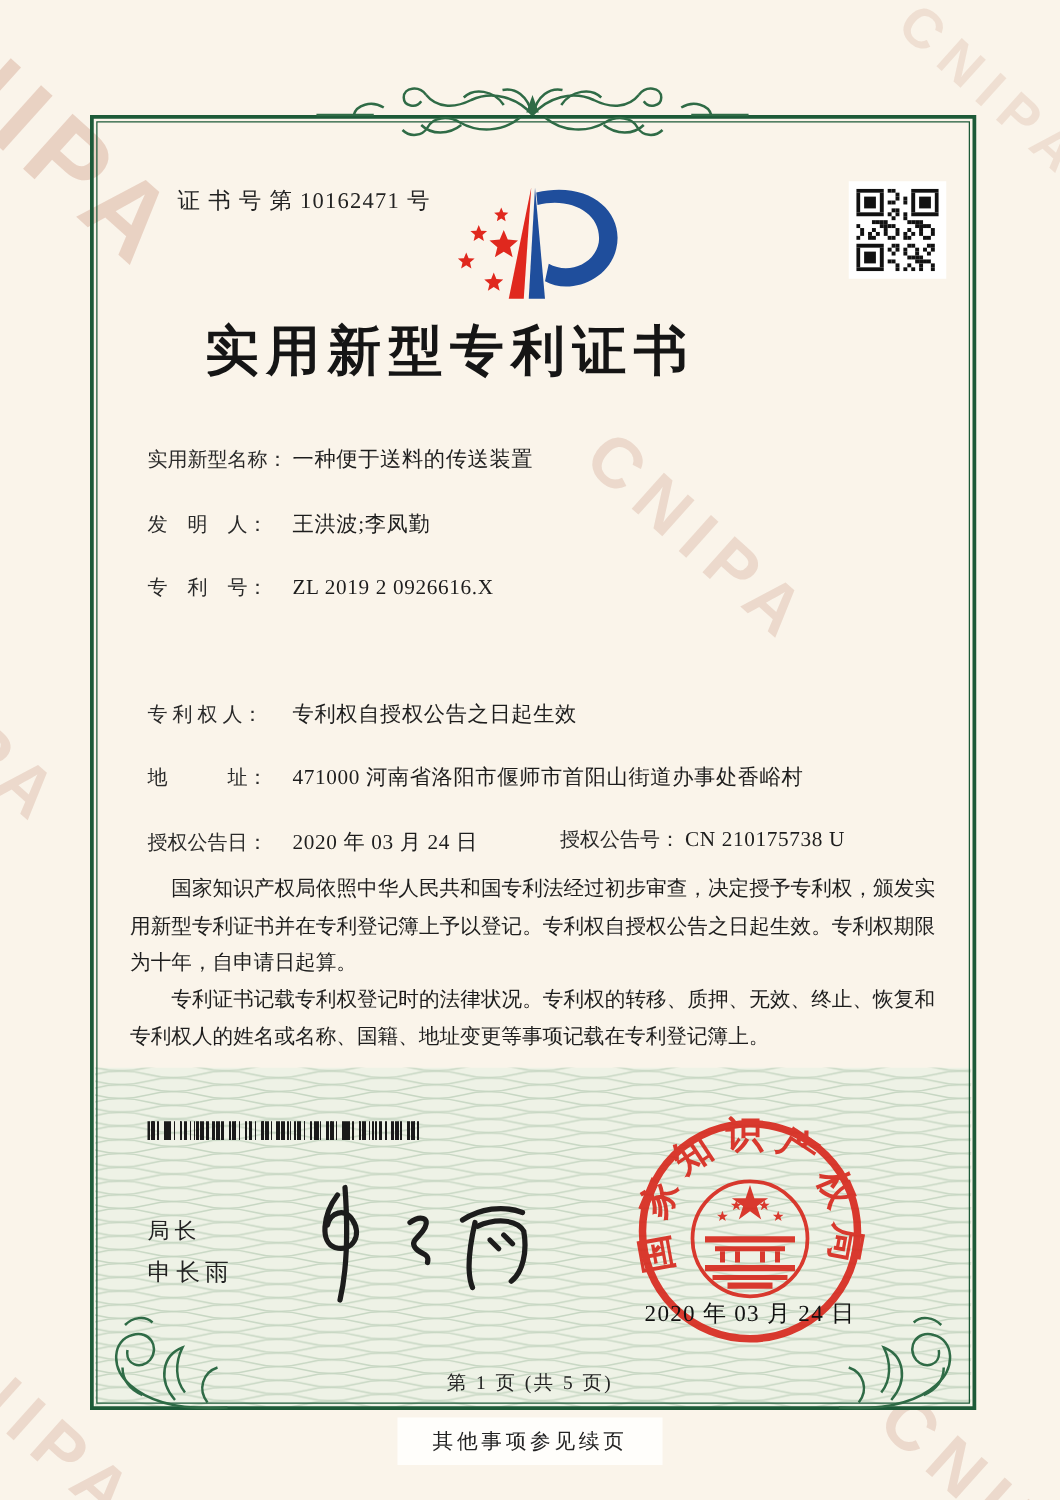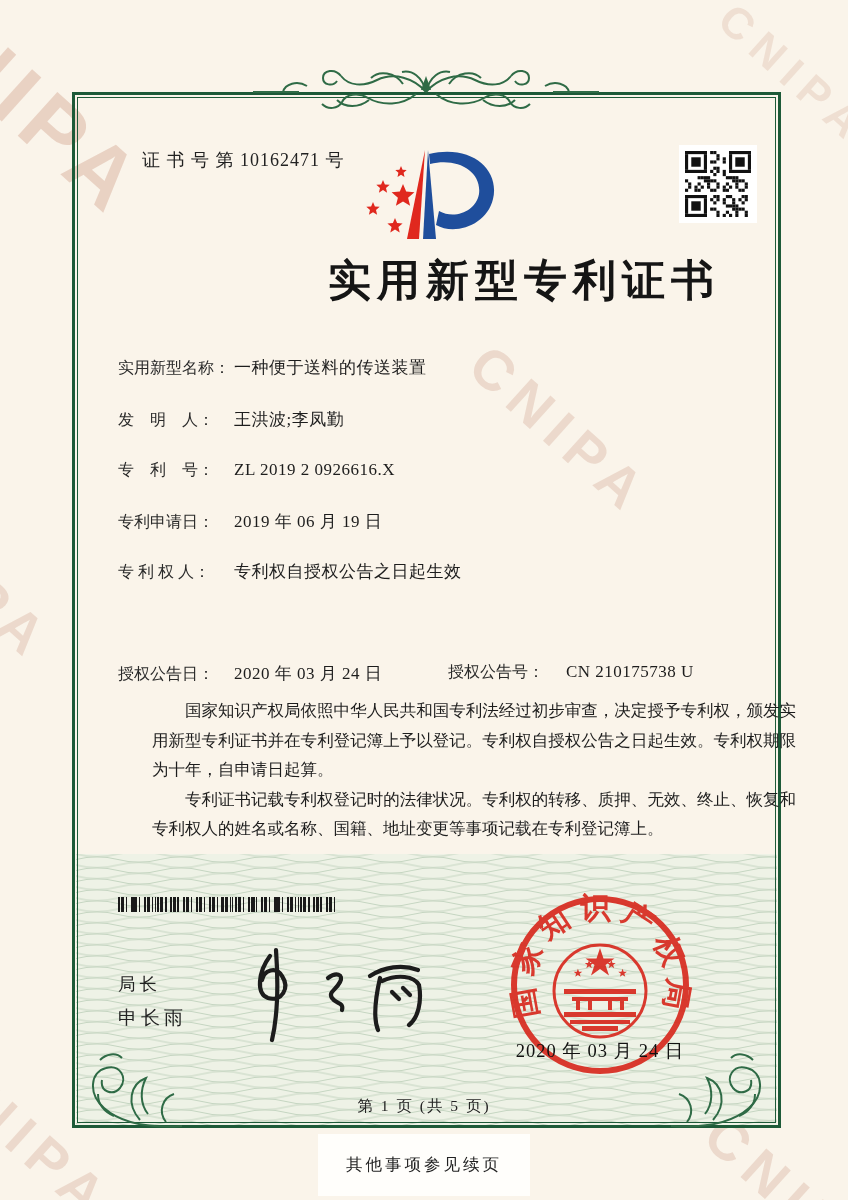--- a/index.html
+++ b/index.html
@@ -19,50 +19,50 @@
   .frame{position:absolute;left:72px;top:92px;width:709px;height:1036px;box-sizing:border-box;
          border:3px solid #1d5a38;z-index:2;}
   .frame-inner{position:absolute;inset:2px;border:1px solid #1d5a38;}
   .guilloche{position:absolute;left:76px;top:854px;z-index:1;}
   .orn{position:absolute;z-index:3;}
   
   .cert-no{position:absolute;left:118px;top:148px;font-size:18px;letter-spacing:1px;z-index:4;margin-left:24px;}
   .logo{position:absolute;left:340px;top:142px;z-index:4;}
   .qr{position:absolute;left:679px;top:145px;width:78px;height:78px;background:#fff;z-index:4;}
   .qr svg{position:absolute;left:6px;top:6px;}
-  .title{position:absolute;left:0;top:252px;width:720px;text-align:right;font-size:43px;
+  .title{position:absolute;left:0;top:252px;width:720px;text-align:center;font-size:43px;
          font-weight:bold;letter-spacing:6px;color:#151515;z-index:4;}
   
   .frow{position:absolute;left:118px;display:flex;align-items:baseline;font-size:17px;z-index:4;}
   .flabel{width:116px;flex:none;font-size:16px;color:#2a2a2a;white-space:nowrap;}
   .fvalue{letter-spacing:0.5px;color:#1d1d1d;white-space:nowrap;}
   .grant2{left:448px;}
-  .grant2 .flabel{width:auto;margin-right:22px;}
+  .grant2 .flabel{width:auto;margin-right:4px;}
   
   .body-text{position:absolute;left:104px;top:696px;width:644px;font-size:16.5px;
-             line-height:29.5px;text-align:justify;z-index:4;color:#1d1d1d;margin-left:48px;}
+             line-height:29.5px;text-align:justify;z-index:4;color:#1d1d1d;}
   .body-text p{margin:0;text-indent:2em;}
   
   .barcode{position:absolute;left:118px;top:897px;width:218px;height:15px;z-index:4;
     background-image:
       repeating-linear-gradient(90deg,#1a1a1a 0 2px,rgba(0,0,0,0) 2px 3px,#1a1a1a 3px 6px,rgba(0,0,0,0) 6px 8px,#1a1a1a 8px 9px,rgba(0,0,0,0) 9px 13px),
       repeating-linear-gradient(90deg,rgba(0,0,0,0) 0 4px,#1a1a1a 4px 5px,rgba(0,0,0,0) 5px 11px);}
   
   .sig-title{position:absolute;left:118px;top:972px;font-size:17.5px;letter-spacing:4px;z-index:4;}
   .sig-name{position:absolute;left:118px;top:1005px;font-size:19px;letter-spacing:4px;z-index:4;}
   .autograph{position:absolute;left:232px;top:944px;z-index:4;}
   
   .seal{position:absolute;left:506px;top:893px;z-index:5;opacity:0.9;}
   .seal-date{position:absolute;left:500px;top:1038px;width:200px;text-align:center;
              font-size:18.5px;color:#111;letter-spacing:1px;z-index:6;}
   
   .page-info{position:absolute;left:0;top:1096px;width:848px;text-align:center;
              font-size:15.5px;letter-spacing:2px;z-index:4;}
   .note-box{position:absolute;left:50%;top:1134px;transform:translateX(-50%);
-            background:#fffefb;padding:20px 28px;font-size:16.5px;letter-spacing:3px;z-index:4;}
+            background:#fffefb;padding:8px 28px;font-size:16.5px;letter-spacing:3px;z-index:4;}
 </style>
 </head>
 <body>
 
 <div class="page">
 
   <div class="wm wm1">CNIPA</div>
   <div class="wm wm2">CNIPA</div>
   <div class="wm wm3">CNIPA</div>
   <div class="wm wm4">CNIPA</div>
@@ -252,27 +252,27 @@
     <span class="fvalue">一种便于送料的传送装置</span>
   </div>
   <div class="frow" style="top:408px">
     <span class="flabel">发　明　人：</span>
     <span class="fvalue">王洪波;李凤勤</span>
   </div>
   <div class="frow" style="top:460px">
     <span class="flabel">专　利　号：</span>
     <span class="fvalue">ZL 2019 2 0926616.X</span>
   </div>
-  <div class="frow" style="top:510px">
-    <span class="flabel">专利申请日：</span>
-    <span class="fvalue">2019 年 06 月 19 日</span>
-  </div>
   <div class="frow" style="top:560px">
     <span class="flabel">专 利 权 人：</span>
     <span class="fvalue">专利权自授权公告之日起生效</span>
+  </div>
+  <div class="frow" style="top:610px">
+    <span class="flabel">地　　　址：</span>
+    <span class="fvalue">471000 河南省洛阳市偃师市首阳山街道办事处香峪村</span>
   </div>
 
   <div class="frow" style="top:662px">
     <span class="flabel">授权公告日：</span>
     <span class="fvalue">2020 年 03 月 24 日</span>
   </div>
   <div class="frow grant2" style="top:662px">
     <span class="flabel">授权公告号：</span>
     <span class="fvalue">CN 210175738 U</span>
   </div>

